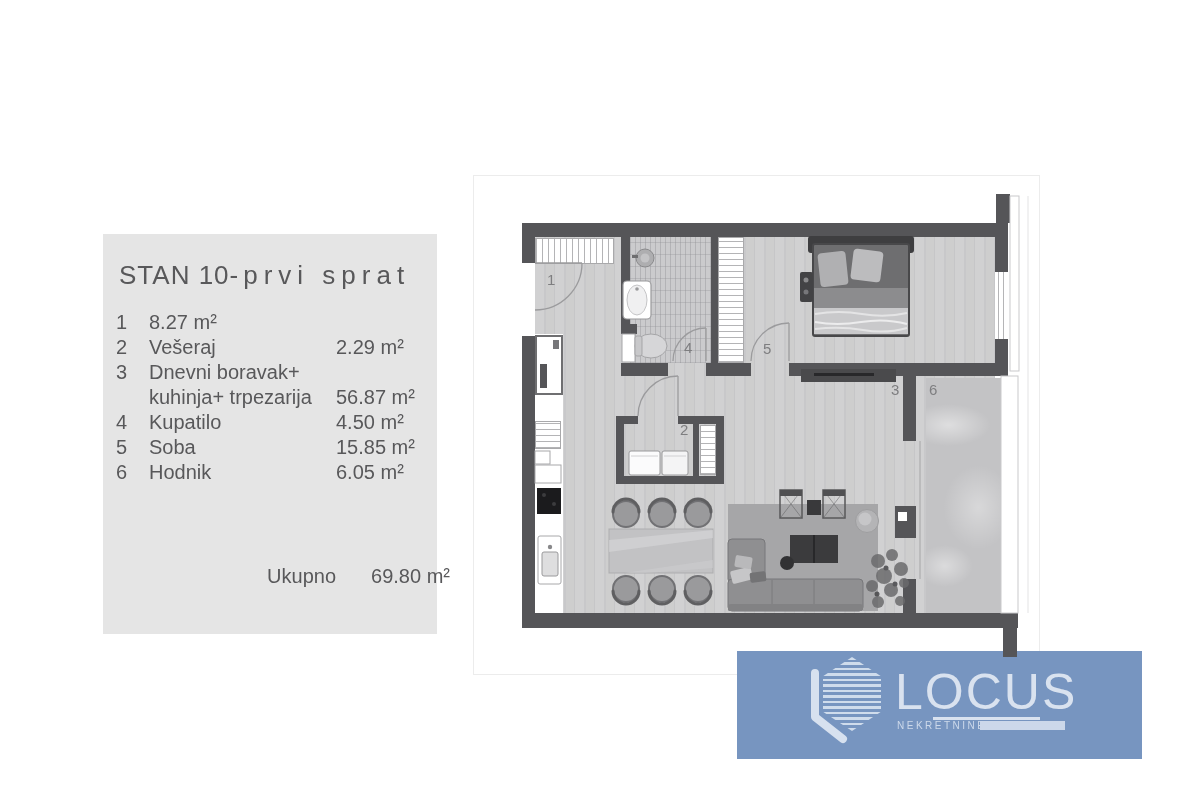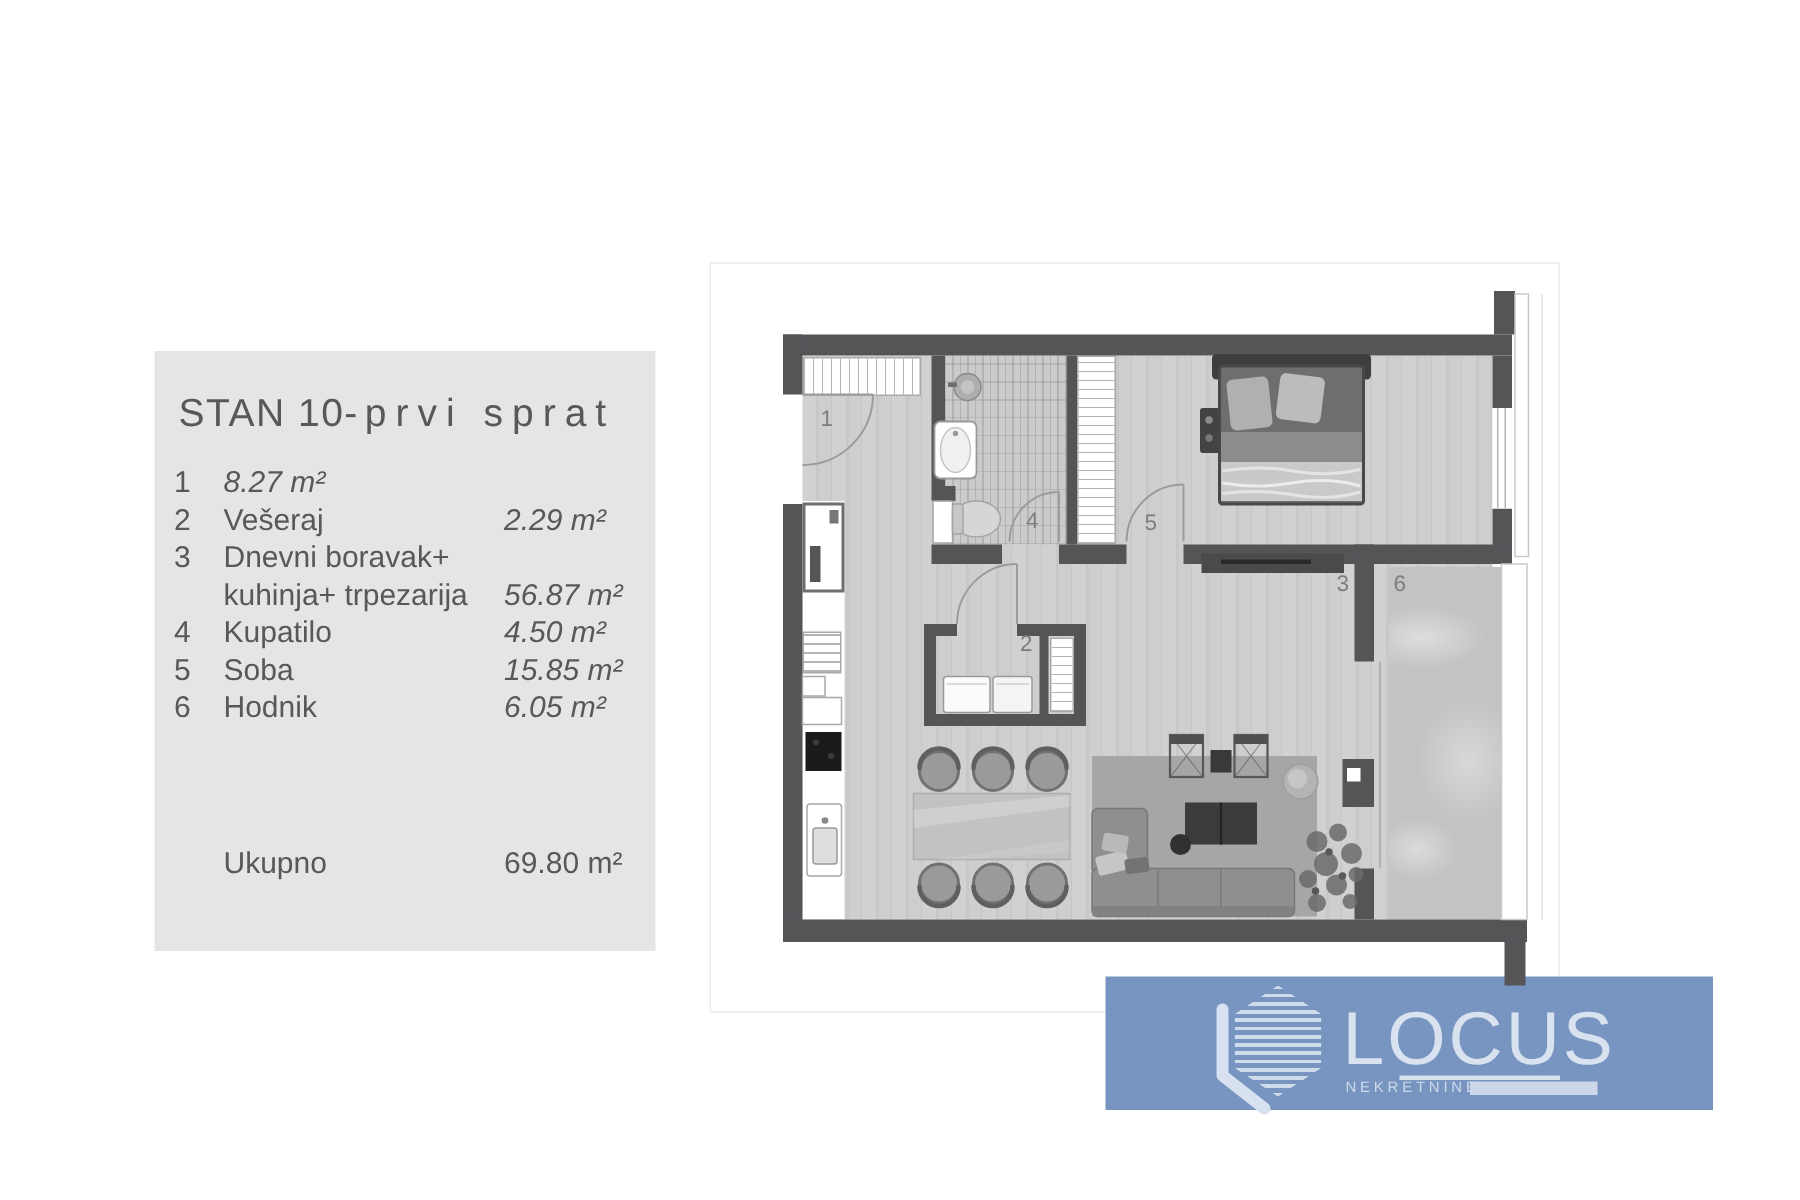--- a/index.html
+++ b/index.html
@@ -6,25 +6,25 @@
   body{width:1200px;height:800px;position:relative;background:#ffffff;overflow:hidden;
        font-family:"Liberation Sans",sans-serif;}
 
   
   .panel{position:absolute;left:103px;top:234px;width:334px;height:400px;background:#e5e5e5;color:#58585a;}
   .panel-title{position:absolute;left:16px;top:26px;font-size:26px;white-space:nowrap;}
   .panel-title .main{letter-spacing:1px;}
   .panel-title .sub{letter-spacing:6px;margin-left:4px;}
   .rows{position:absolute;left:0;top:76px;width:334px;}
   .row{display:grid;grid-template-columns:33px 187px auto;padding-left:13px;font-size:20px;line-height:25px;}
-  .row .area{white-space:nowrap;font-style:italic;}
+  .row .area{white-space:nowrap;}
   .row.two-line .name{line-height:25px;}
   .row.two-line .area{align-self:end;}
   .total-row{position:absolute;left:0;top:330px;width:334px;display:grid;
-             grid-template-columns:33px 187px auto;padding-left:13px;font-size:20px;line-height:25px;}
+             grid-template-columns:33px 187px auto;padding-left:13px;font-size:20px;line-height:25px;text-align:right;}
 
   
   .plan{position:absolute;left:473px;top:175px;width:567px;height:500px;background:#ffffff;
         border:1px solid #ececec;box-sizing:border-box;z-index:1;}
   .plan .layer{position:absolute;}
   .floor-wood{left:61px;top:61px;width:460px;height:376px;
       background:repeating-linear-gradient(90deg,#d1d1d2 0 9px,#c8c8ca 9px 11px,#cecece 11px 19px,#c6c6c8 19px 20px);}
   .floor-tile{left:156px;top:61px;width:81px;height:126px;background:
       repeating-linear-gradient(90deg,rgba(140,140,145,.38) 0 1px,rgba(0,0,0,0) 1px 5px),
       repeating-linear-gradient(0deg,rgba(140,140,145,.30) 0 1px,rgba(0,0,0,0) 1px 12px),#cbcbcd;}
@@ -36,21 +36,21 @@
   .hatch-v{background:#fff repeating-linear-gradient(90deg,#b4b4b6 0 1px,rgba(0,0,0,0) 1px 6px);border:1px solid #a9a9ab;box-sizing:border-box;}
   .hatch-h{background:#fff repeating-linear-gradient(0deg,#b4b4b6 0 1px,rgba(0,0,0,0) 1px 6px);border:1px solid #a9a9ab;box-sizing:border-box;}
   .closet-entry{left:61px;top:62px;width:79px;height:26px;}
   .closet-corridor{left:244px;top:61px;width:26px;height:126px;}
   .closet-laundry{left:226px;top:249px;width:16px;height:50px;}
   .closet-kitchen{left:61px;top:245px;width:26px;height:28px;}
   .plan svg{position:absolute;left:0;top:0;}
   .plan-label{position:absolute;font-size:15px;color:#7e7e80;z-index:5;}
 
   
-  .banner{position:absolute;left:737px;top:651px;width:405px;height:89px;background:#7795c0;z-index:2;}
+  .banner{position:absolute;left:737px;top:651px;width:405px;height:108px;background:#7795c0;z-index:2;}
   .hex{position:absolute;left:86px;top:6px;width:58px;height:74px;
        background:repeating-linear-gradient(180deg,#cfdcec 0 2.5px,rgba(0,0,0,0) 2.5px 5.5px);
        clip-path:polygon(50% 0%,100% 26%,100% 74%,50% 100%,0% 74%,0% 26%);}
   .brand{position:absolute;left:158px;top:16px;font-size:50px;font-weight:300;letter-spacing:2px;
          color:#d9e2ef;line-height:50px;}
   .brand-underline{position:absolute;left:196px;top:66px;width:107px;height:3px;background:#d9e2ef;}
   .tagline{position:absolute;left:160px;top:69px;font-size:10px;letter-spacing:2.5px;color:#cdd9ea;}
   .tagline-bar{position:absolute;left:243px;top:70px;width:85px;height:9px;background:#ccd8ea;}
   .wall-stub{position:absolute;left:1003px;top:627px;width:14px;height:30px;background:#555558;z-index:3;}
 </style>

